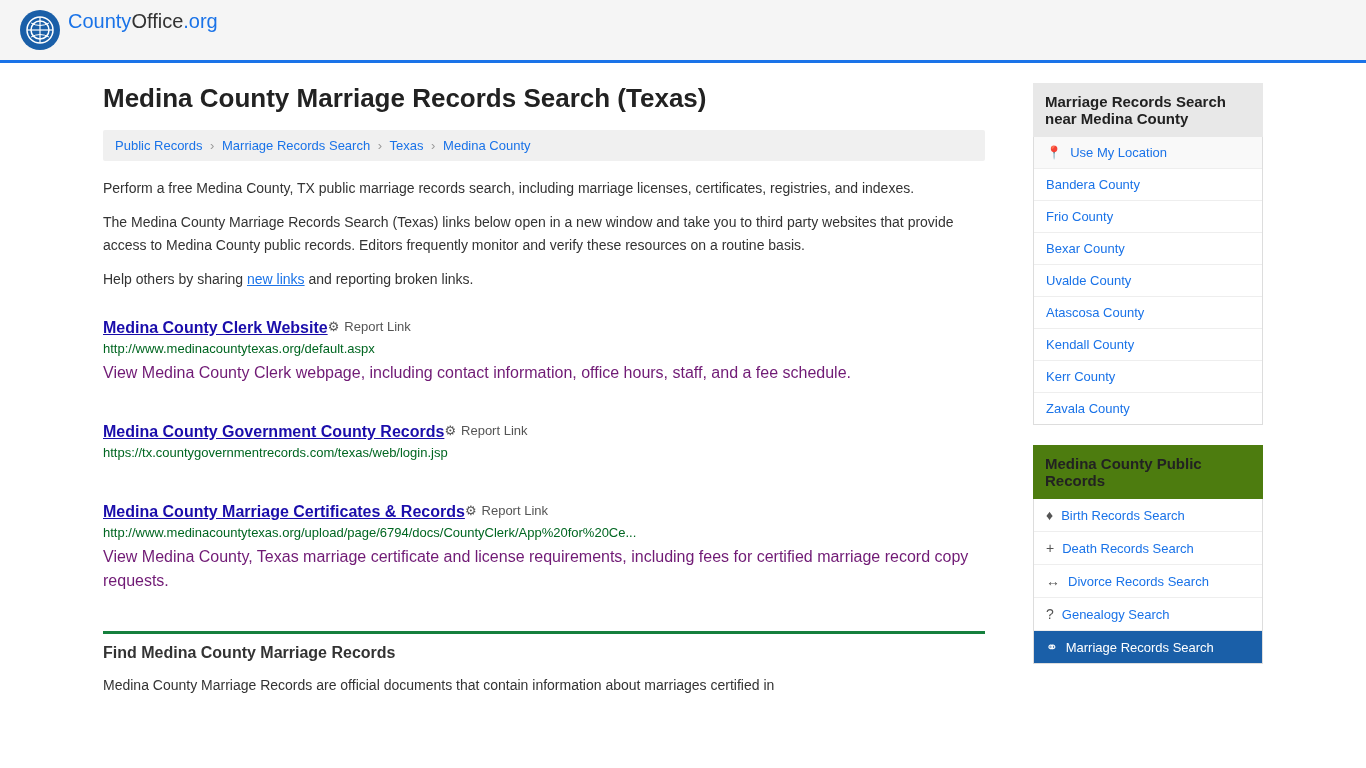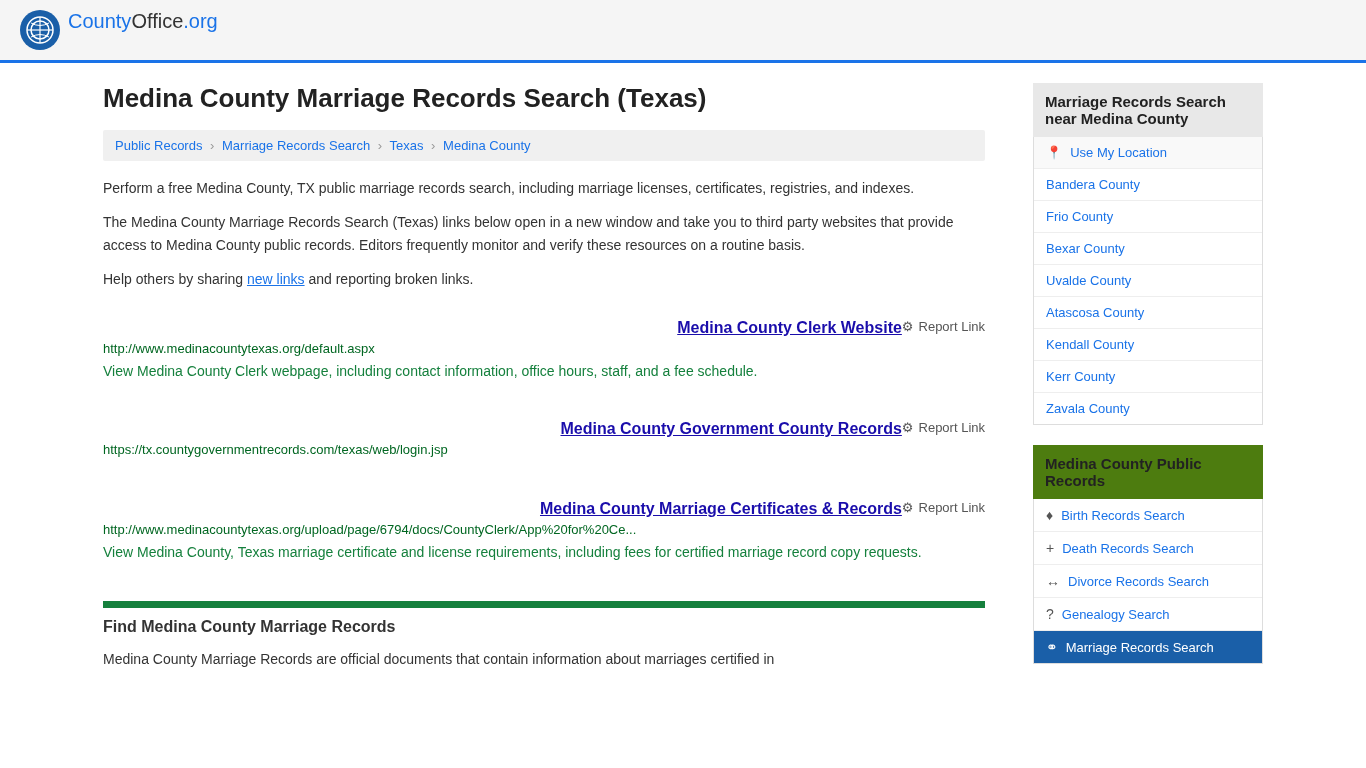--- a/index.html
+++ b/index.html
@@ -129,21 +129,21 @@
       text-decoration: underline;
     }
 
     
     .result-item {
       margin-bottom: 28px;
       padding-bottom: 10px;
     }
     .result-header {
       display: flex;
-      justify-content: flex-end;
+      justify-content: flex-start;
       align-items: flex-start;
       margin-bottom: 4px;
     }
     .result-title {
       font-size: 16px;
       font-weight: bold;
       color: #1a0dab;
       text-decoration: underline;
       cursor: pointer;
     }
@@ -155,33 +155,33 @@
       color: #555;
       cursor: pointer;
       white-space: nowrap;
     }
     .result-url {
       color: #006621;
       font-size: 13px;
       margin-bottom: 5px;
     }
     .result-desc {
-      font-size: 14px;
-      color: #15803d;
+      font-size: 16px;
+      color: #701a75;
       line-height: 1.5;
     }
 
     
     .section-heading {
       font-size: 16px;
       font-weight: bold;
       color: #333;
       margin-bottom: 8px;
       padding-top: 10px;
-      border-top: 7px solid #15803d;
+      border-top: 3px solid #15803d;
       padding-bottom: 4px;
     }
     .section-desc {
       font-size: 14px;
       color: #333;
       line-height: 1.6;
     }
 
     
     .sidebar-section {

